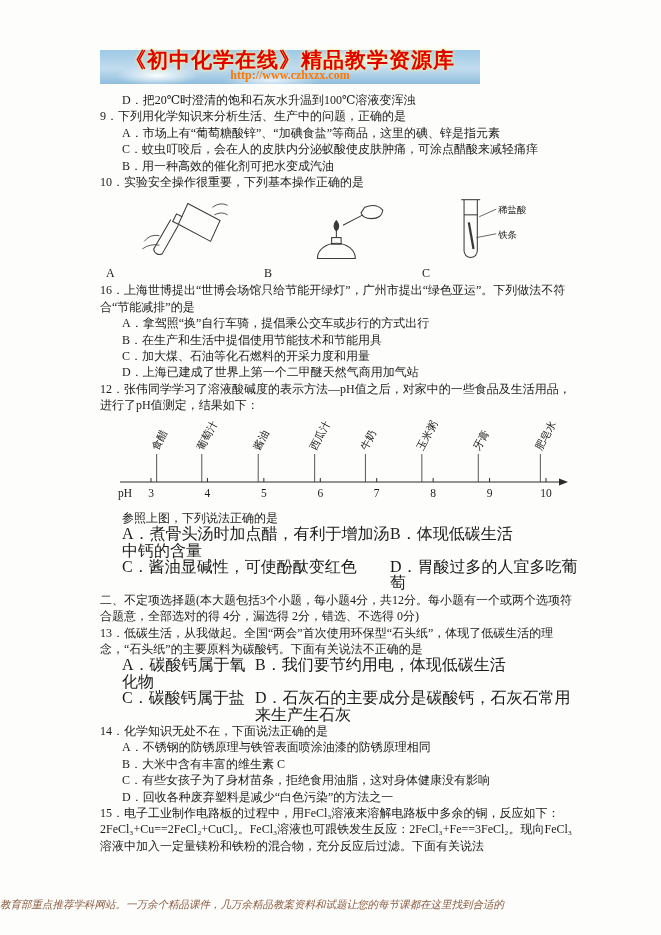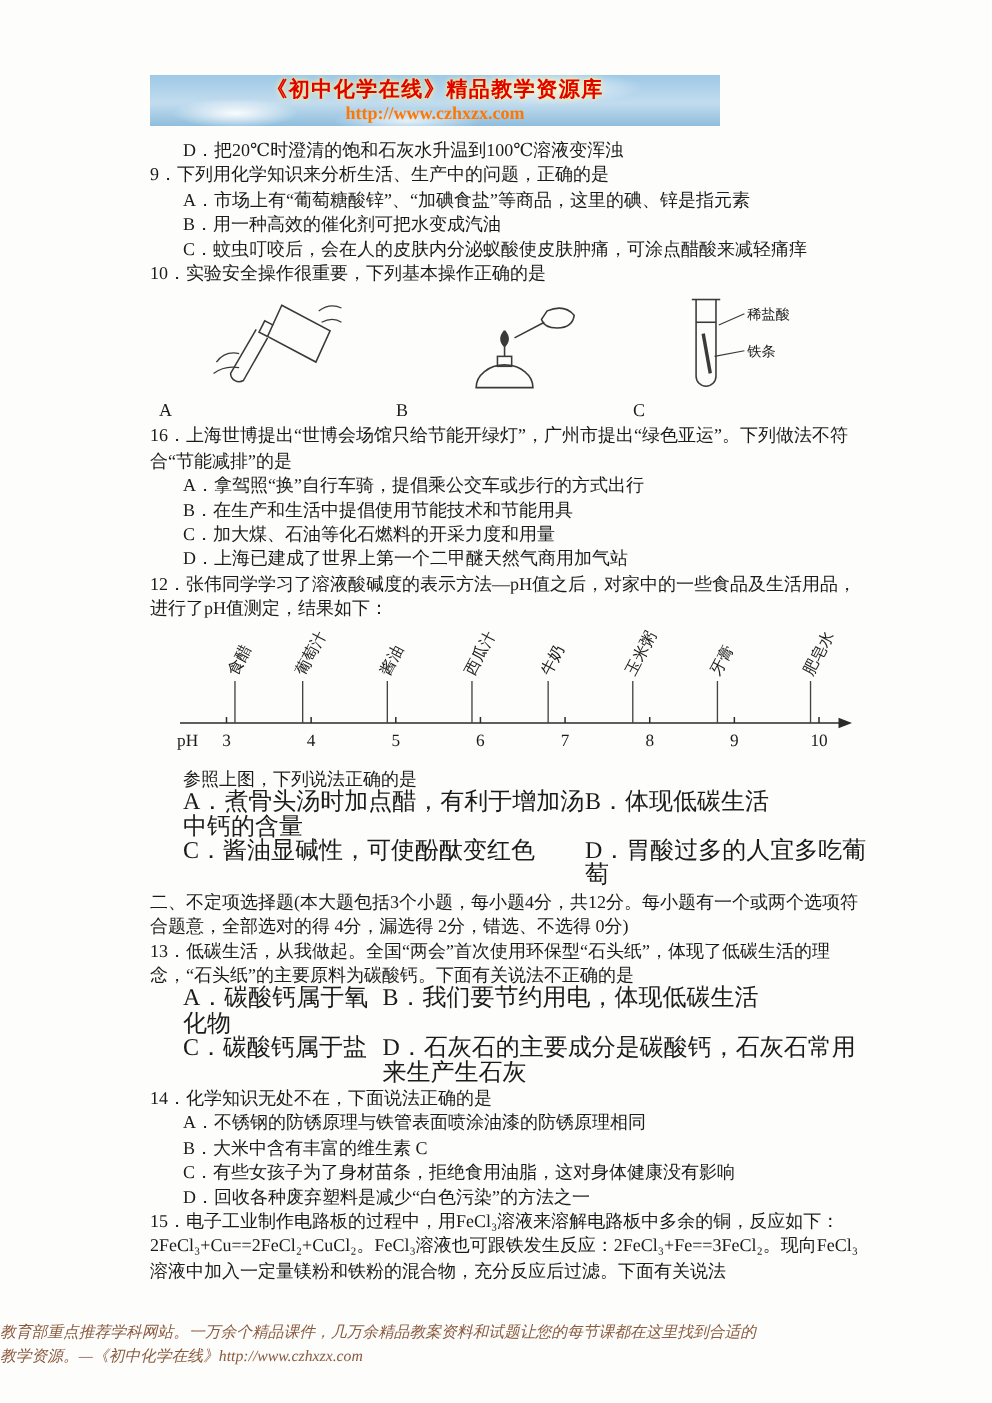--- a/index.html
+++ b/index.html
@@ -24,21 +24,21 @@
     height: 34px;
     margin-bottom: 8px;
     text-align: center;
     background:
       radial-gradient(ellipse 60px 14px at 15% 75%, rgba(255,255,255,.95), rgba(255,255,255,0) 70%),
       radial-gradient(ellipse 90px 16px at 70% 25%, rgba(255,255,255,.85), rgba(255,255,255,0) 70%),
       radial-gradient(ellipse 70px 12px at 45% 90%, rgba(255,255,255,.75), rgba(255,255,255,0) 70%),
       linear-gradient(180deg, #9ec9e6 0%, #c2dcee 55%, #8fbedd 100%);
   }
   .banner-title {
-    font-size: 14px;
+    font-size: 21px;
     font-weight: bold;
     color: #e00000;
     letter-spacing: 1px;
     padding-top: 2px;
     line-height: 17px;
     text-shadow: 0 0 2px #ffec80, 0 0 4px #fff3a8;
   }
   .banner-url {
     font-size: 12px;
     font-weight: bold;
@@ -74,22 +74,22 @@
 
     <div class="banner">
       <div class="banner-title">《初中化学在线》精品教学资源库</div>
       <div class="banner-url">http://www.czhxzx.com</div>
     </div>
 
     <p class="line opt">D．把20℃时澄清的饱和石灰水升温到100℃溶液变浑浊</p>
 
     <p class="line">9．下列用化学知识来分析生活、生产中的问题，正确的是</p>
     <p class="line opt">A．市场上有“葡萄糖酸锌”、“加碘食盐”等商品，这里的碘、锌是指元素</p>
+    <p class="line opt">C．蚊虫叮咬后，会在人的皮肤内分泌蚁酸使皮肤肿痛，可涂点醋酸来减轻痛痒</p>
     <p class="line opt">B．用一种高效的催化剂可把水变成汽油</p>
-    <p class="line opt">C．蚊虫叮咬后，会在人的皮肤内分泌蚁酸使皮肤肿痛，可涂点醋酸来减轻痛痒</p>
 
     <p class="line">10．实验安全操作很重要，下列基本操作正确的是</p>
 
     <div class="fig-row">
       <div class="fig-cell">
         <svg width="110" height="72" viewBox="0 0 110 76">
           <g stroke="#3a3a3a" fill="none" stroke-width="1.1">
             <path d="M58 10 L92 28 L82 50 L48 32 Z"></path>
             <path d="M48 32 L42 29 L46 21 L52 24"></path>
             <path d="M40 27 L22 58 a6 6 0 0 0 9 5 L48 33"></path>
@@ -204,16 +204,15 @@
     <p class="line opt">B．大米中含有丰富的维生素 C</p>
     <p class="line opt">C．有些女孩子为了身材苗条，拒绝食用油脂，这对身体健康没有影响</p>
     <p class="line opt">D．回收各种废弃塑料是减少“白色污染”的方法之一</p>
 
     <p class="line">15．电子工业制作电路板的过程中，用FeCl₃溶液来溶解电路板中多余的铜，反应如下：2FeCl₃+Cu==2FeCl₂+CuCl₂。FeCl₃溶液也可跟铁发生反应：2FeCl₃+Fe==3FeCl₂。现向FeCl₃溶液中加入一定量镁粉和铁粉的混合物，充分反应后过滤。下面有关说法</p>
 
   </div>
 
   <div class="footer">
     <div>教育部重点推荐学科网站。一万余个精品课件，几万余精品教案资料和试题让您的每节课都在这里找到合适的</div>
-    <div>教学资源。—《初中化学在线》http://www.czhxzx.com</div>
   </div>
 
 </div>
 
 </body></html>

